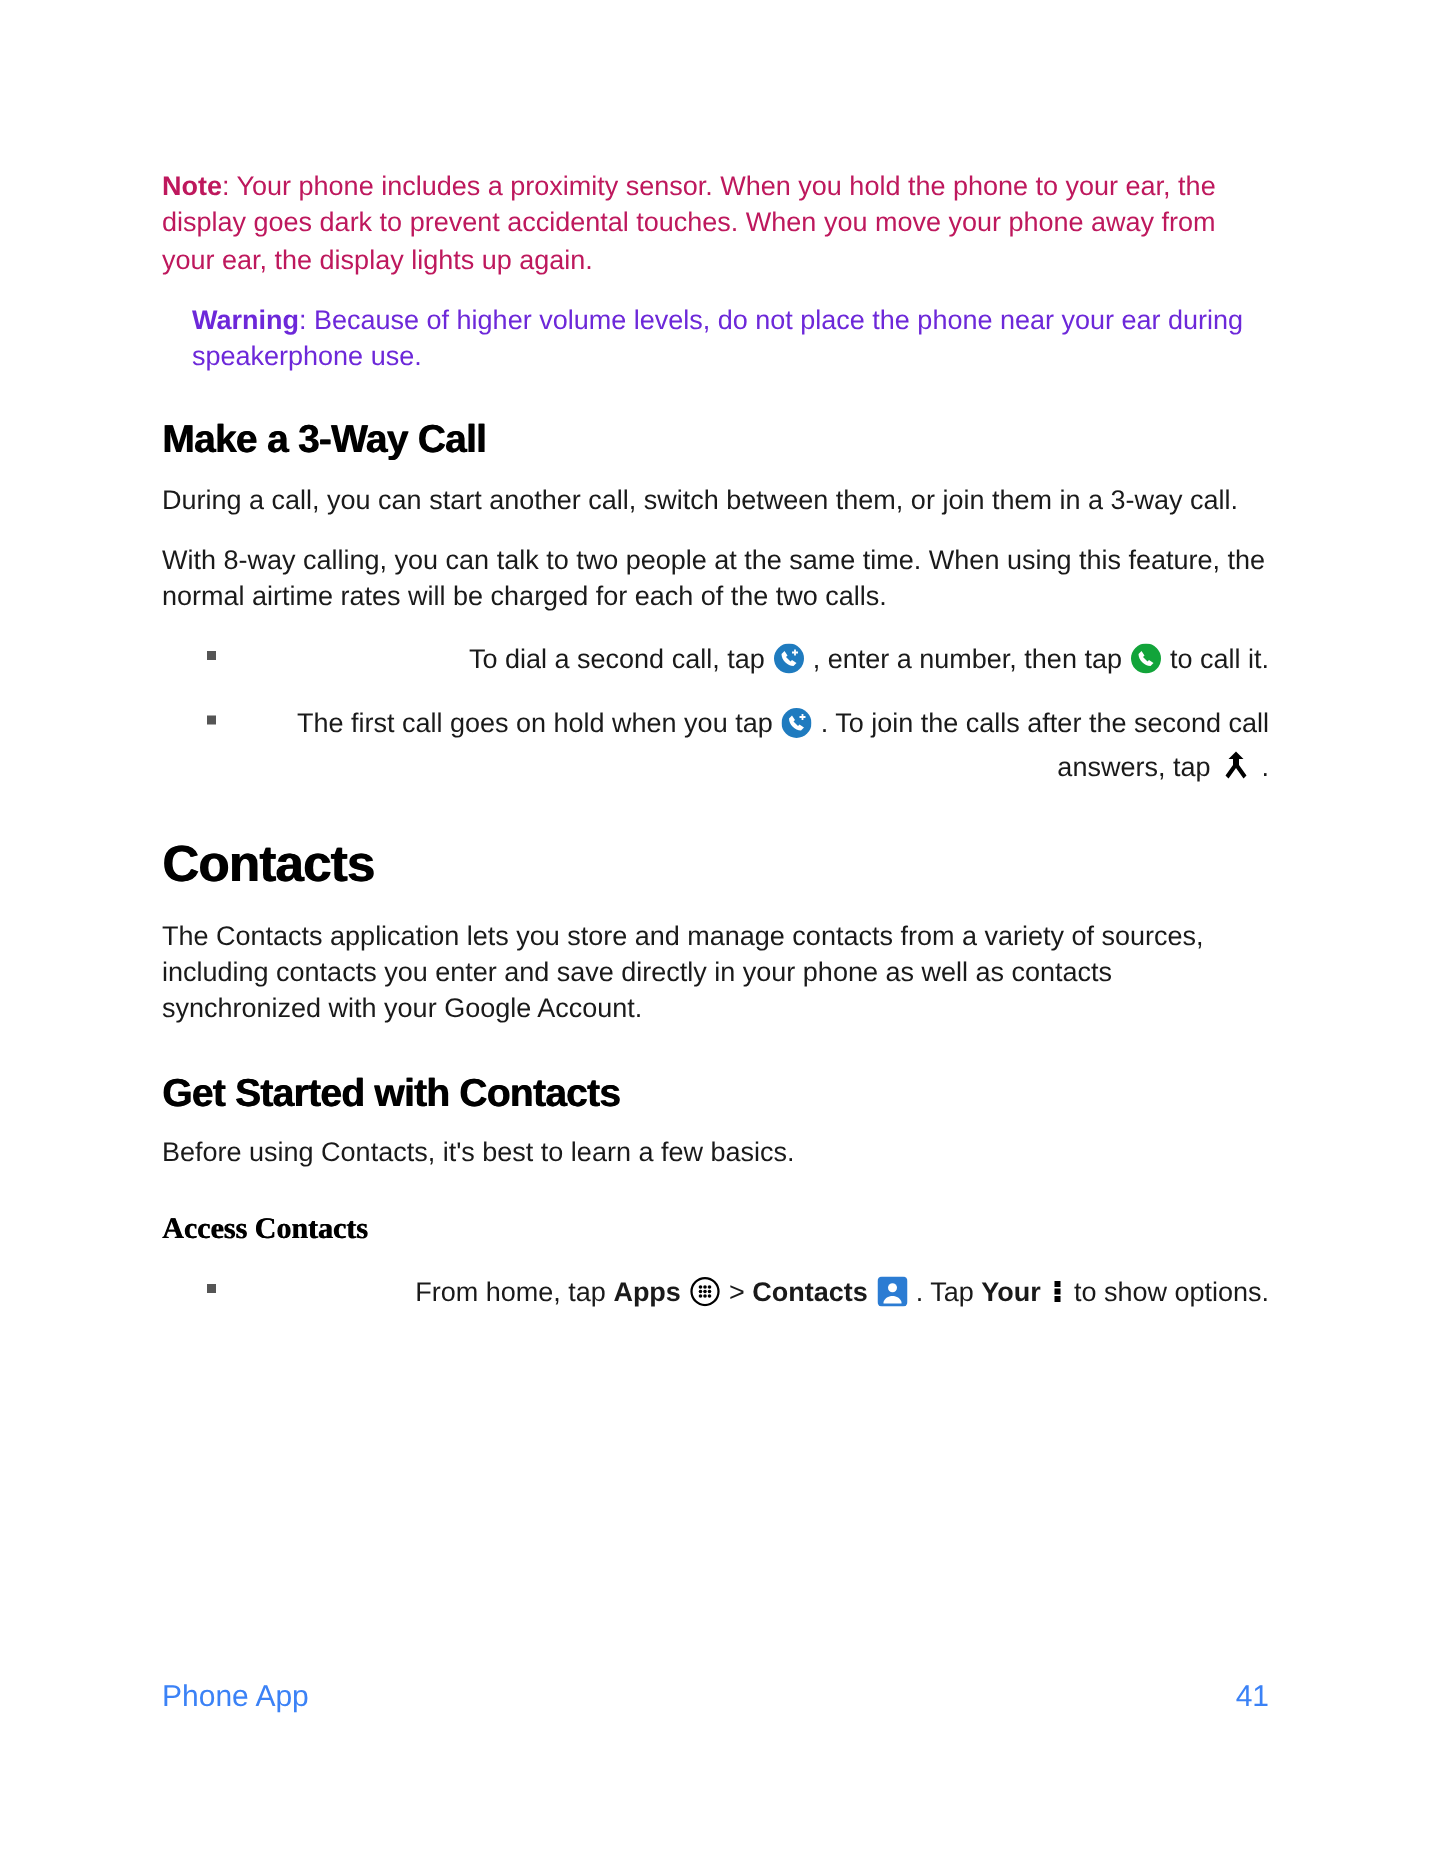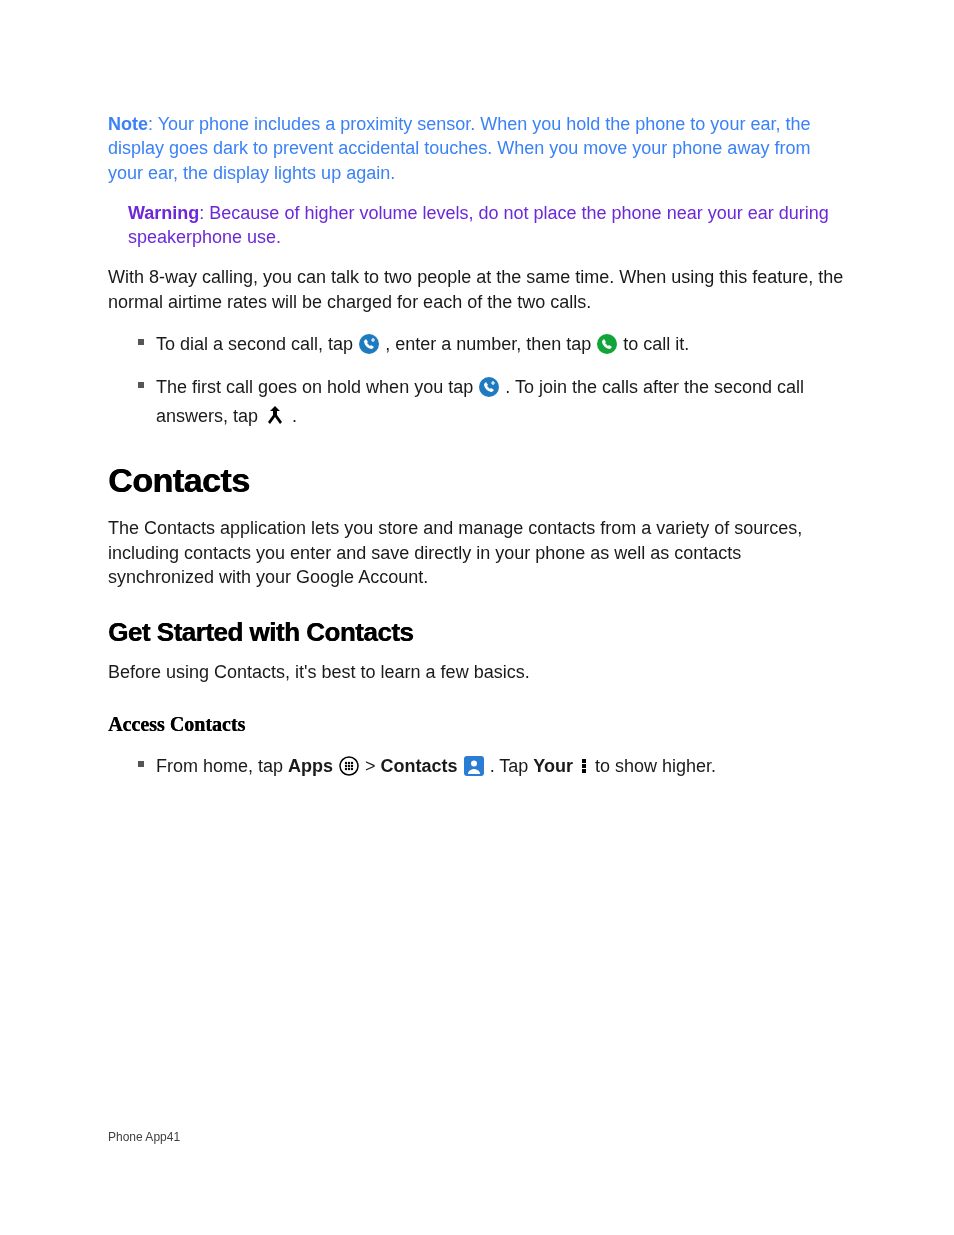--- a/index.html
+++ b/index.html
@@ -12,21 +12,21 @@
     width: 954px;
     height: 1235px;
     padding: 112px 108px 60px 108px;
     font-family: Arial, Helvetica, sans-serif;
     font-size: 18px;
     color: #1a1a1a;
     position: relative;
     line-height: 1.35;
   }
   p { margin: 0 0 16px 0; }
-  .note { color: #3b82f6; }
+  .note { color: #be185d; }
   .warn { color: #6d28d9; margin-left: 20px; }
   .bold { font-weight: bold; }
   h2.heavy {
     font-family: Arial, Helvetica, sans-serif;
     font-weight: 900;
     font-size: 26px;
     letter-spacing: -0.5px;
     margin: 26px 0 10px 0;
     color: #000;
     text-shadow: 0.5px 0 0 #000;
@@ -45,20 +45,21 @@
     font-weight: 900;
     font-size: 20px;
     margin: 26px 0 10px 0;
     color: #000;
     text-shadow: 0.4px 0 0 #000;
   }
   ul.square {
     list-style: none;
     padding: 0 0 0 30px;
     margin: 8px 0 4px 0;
+    text-align: right;
   }
   ul.square > li {
     position: relative;
     padding-left: 18px;
     margin: 14px 0;
     line-height: 1.6;
   }
   ul.square > li::before {
     content: "";
     position: absolute;
@@ -72,39 +73,41 @@
     display: inline-block;
     vertical-align: -4px;
     margin: 0 1px;
   }
   .icon svg { display: block; }
   .footer {
     position: absolute;
     left: 108px;
     right: 108px;
     bottom: 90px;
-    font-size: 12px;
-    color: #404040;
+    font-size: 20px;
+    color: #3b82f6;
     display: flex;
-    justify-content: flex-start;
+    justify-content: space-between;
   }
 </style>
 </head>
 <body>
 
 <div class="page">
 
   <p class="note">
     <span class="bold">Note</span><span>: Your phone includes a proximity sensor. When you hold the phone to your ear, the display goes dark to prevent accidental touches. When you move your phone away from your ear, the display lights up again.</span>
   </p>
 
   <p class="warn">
     <span class="bold">Warning</span><span>: Because of higher volume levels, do not place the phone near your ear during speakerphone use.</span>
   </p>
 
+  <h2 class="heavy">Make a 3-Way Call</h2>
+  <p>During a call, you can start another call, switch between them, or join them in a 3-way call.</p>
   <p>With 8-way calling, you can talk to two people at the same time. When using this feature, the normal airtime rates will be charged for each of the two calls.</p>
 
   <ul class="square">
     <li>
       <span>To dial a second call, tap </span>
       <span class="icon">
         <svg width="20" height="20" viewBox="0 0 20 20">
             <circle cx="10" cy="10" r="10" fill="#1f7bbf"></circle>
             <path d="M5 7c0 4 4 8 8 8l2-2-3-2-1 1c-1-1-2-2-3-3l1-1-2-3-2 2z" fill="#fff"></path>
             <circle cx="14" cy="6" r="3" fill="#1f7bbf"></circle>
@@ -173,21 +176,21 @@
           </svg>
       </span>
       <span>. Tap </span><span class="bold">Your</span>
       <span class="icon">
         <svg width="10" height="20" viewBox="0 0 10 20">
             <rect x="3" y="3" width="4" height="4" fill="#000"></rect>
             <rect x="3" y="8" width="4" height="4" fill="#000"></rect>
             <rect x="3" y="13" width="4" height="4" fill="#000"></rect>
           </svg>
       </span>
-      <span> to show higher.</span>
+      <span> to show options.</span>
     </li>
   </ul>
 
   <div class="footer">
     <span>Phone App</span>
     <span>41</span>
   </div>
 
 </div>
 

